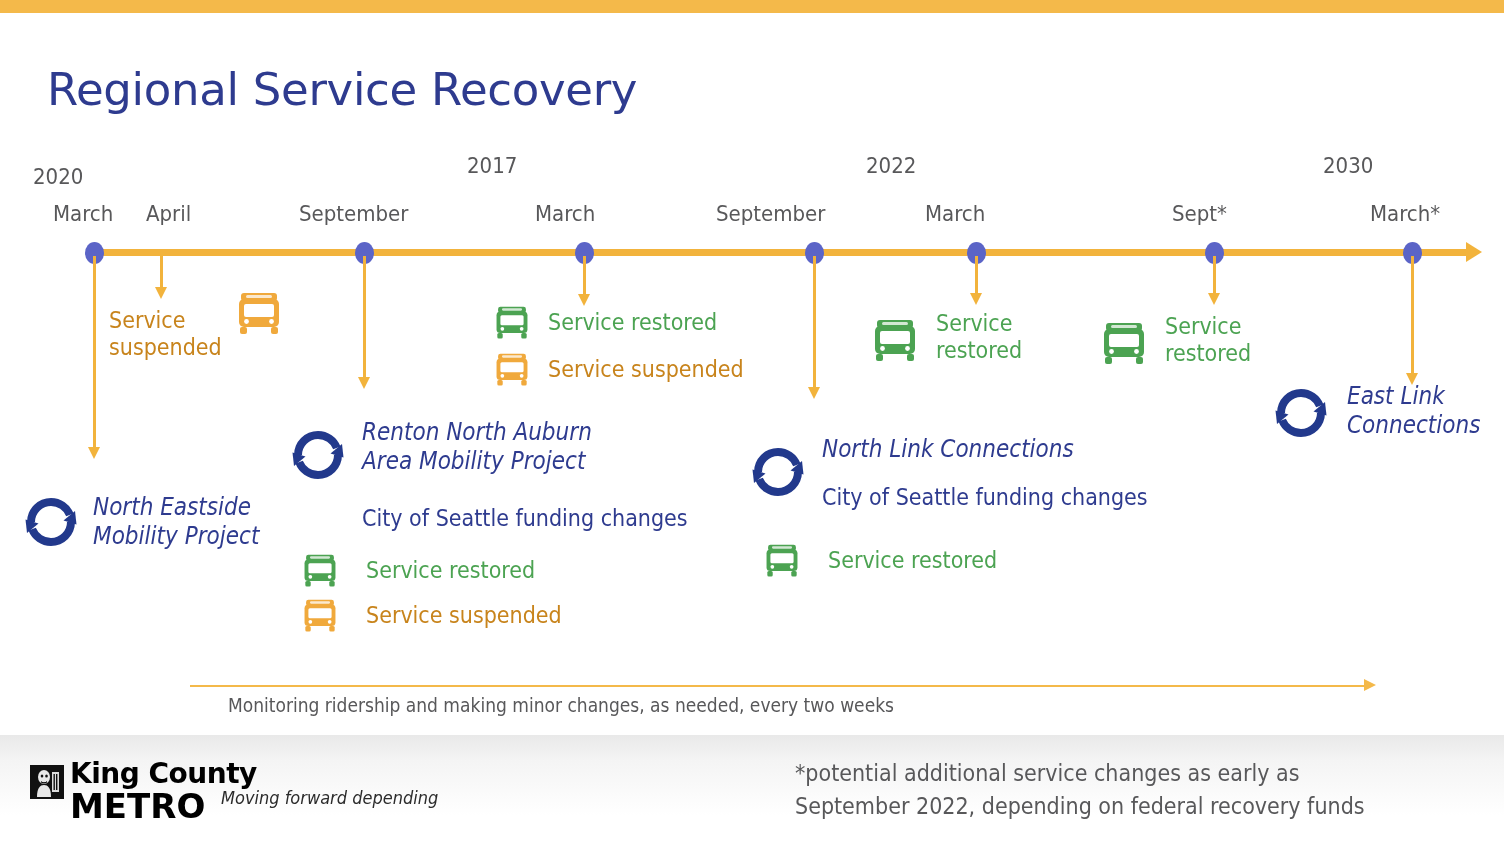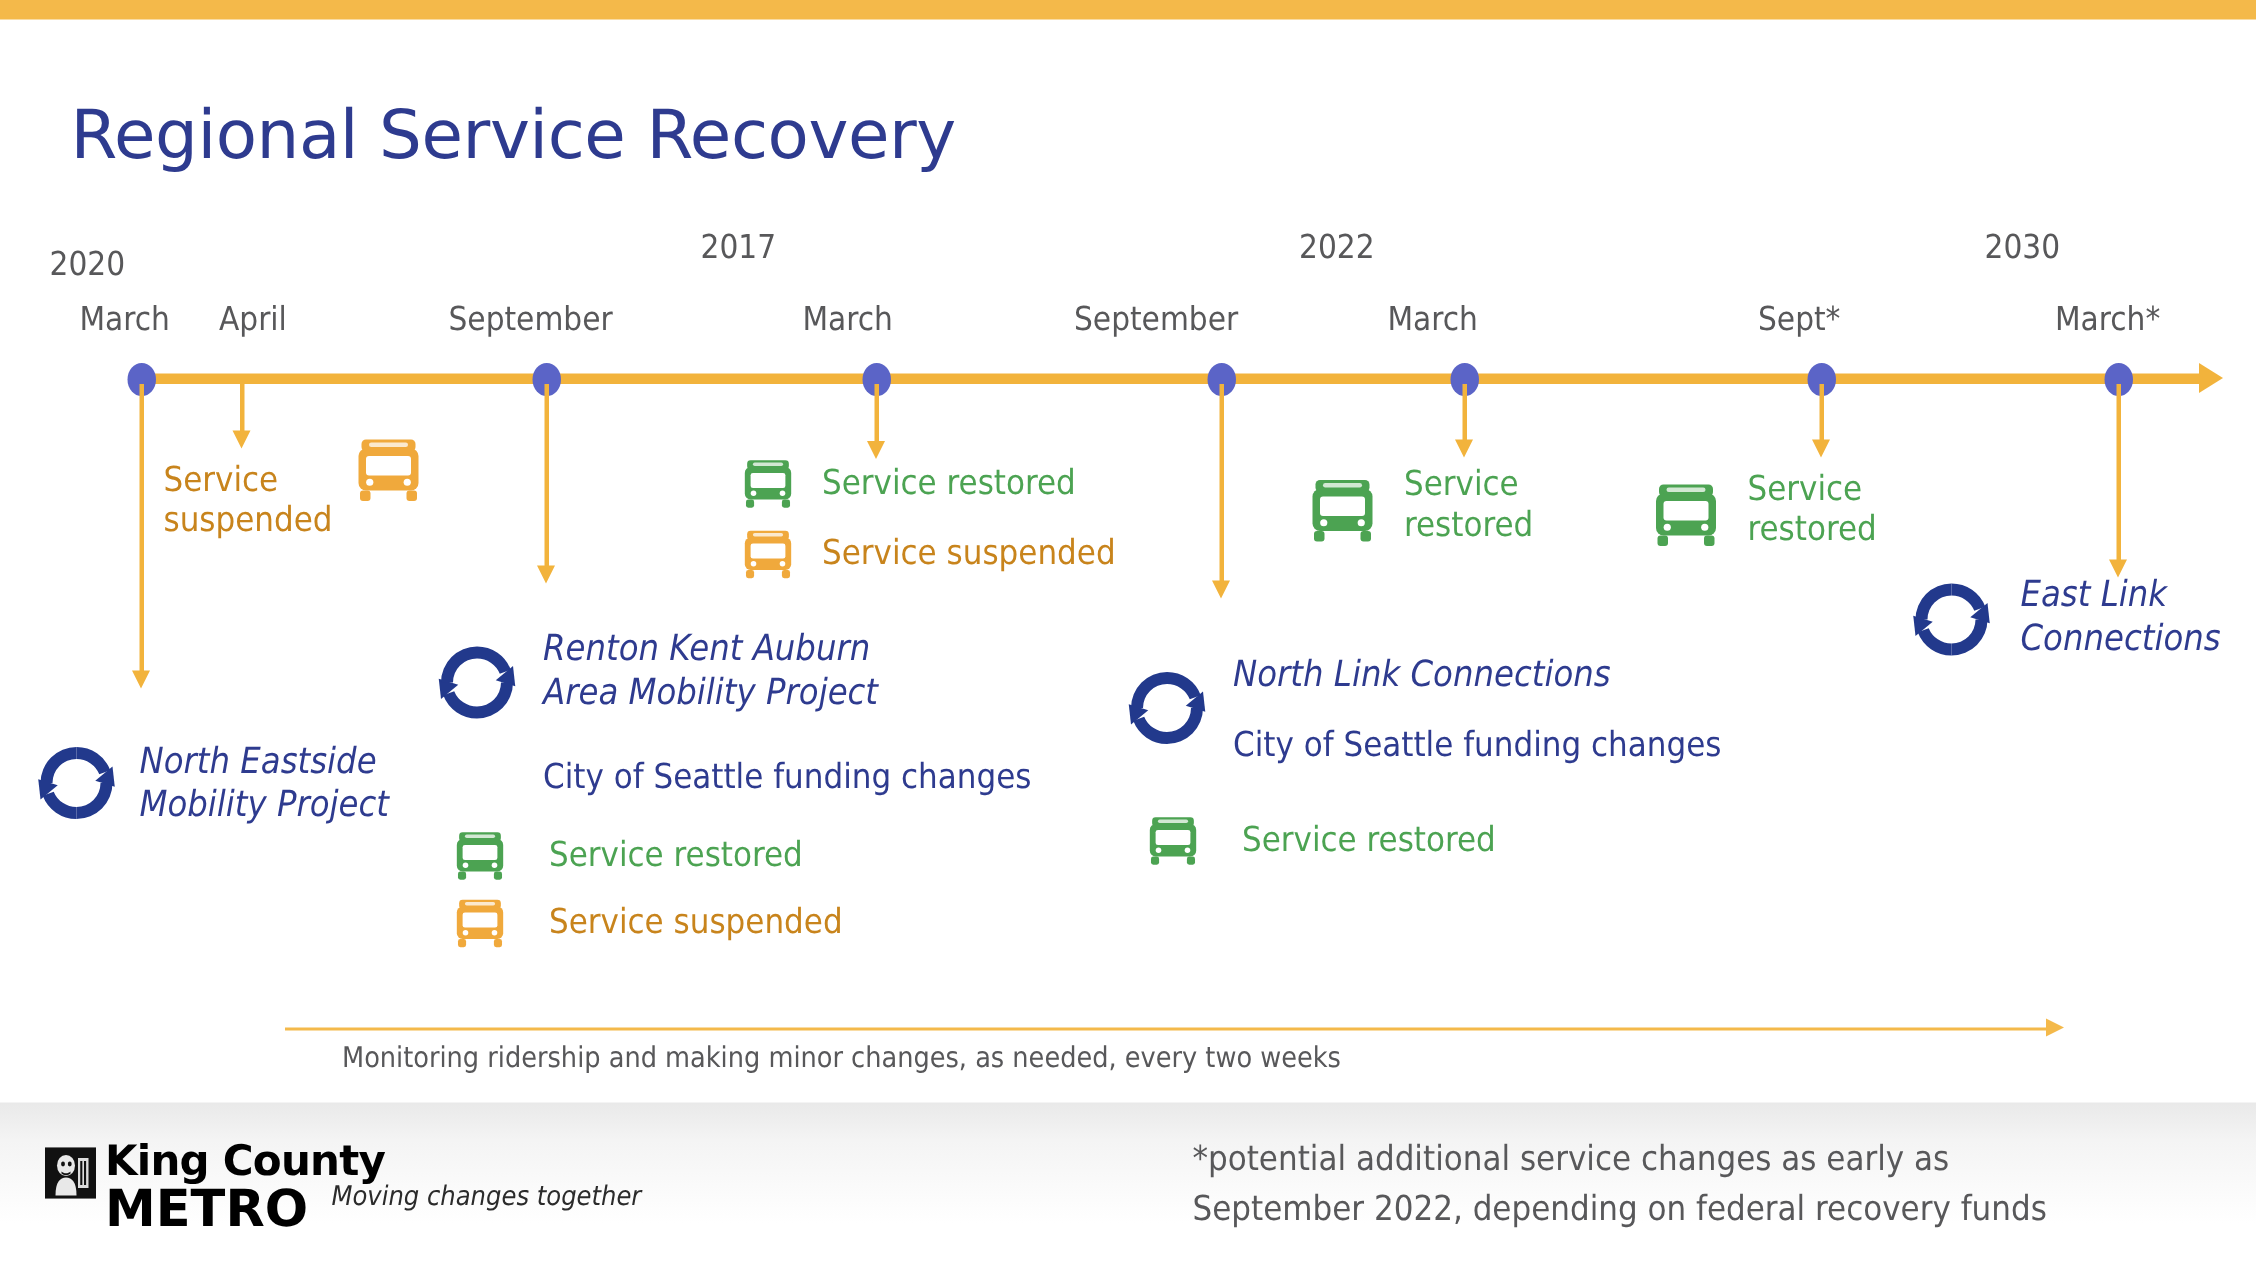--- a/index.html
+++ b/index.html
@@ -200,21 +200,21 @@
         <g fill="#22398C">
           <path d="M33 9 A24 24 0 0 1 55.5 24.5 L48.2 27.2 A16.4 16.4 0 0 0 33 17 Z"></path>
           <path d="M57 22 L58.5 35.5 L45.5 31.5 Z"></path>
           <path d="M57 33 A24 24 0 0 1 33 57 L33 49 A16 16 0 0 0 49 33 Z"></path>
           <path d="M33 57 A24 24 0 0 1 10.5 41.5 L17.8 38.8 A16.4 16.4 0 0 0 33 49 Z"></path>
           <path d="M9 44 L7.5 30.5 L20.5 34.5 Z"></path>
           <path d="M9 33 A24 24 0 0 1 33 9 L33 17 A16 16 0 0 0 17 33 Z"></path>
         </g>
       </svg>
       <div style="margin-left:2px;">
-        <div class="proj">Renton Kent Auburn</div>
+        <div class="proj">Renton North Auburn</div>
         <div class="proj">Area Mobility Project</div>
       </div>
     </div>
   </div>
   <div class="callout" style="left:362px;top:505px;">
     <div class="funding">City of Seattle funding changes</div>
   </div>
   <div class="callout" style="left:303px;top:553px;">
     <div class="row">
       <svg class="bus" width="34" height="36" viewBox="0 0 44 46">
@@ -391,20 +391,20 @@
           <rect x="26" y="9" width="1.4" height="16"></rect>
         </g>
       </svg>
     </div>
     <div class="logo-words">
       <div class="kc">King County</div>
       <div class="metro">METRO</div>
     </div>
   </div>
 
-  <div class="tagline">Moving changes together</div>
+  <div class="tagline">Moving forward depending</div>
 
   <div class="note">
     <div>*potential additional service changes as early as</div>
     <div>September 2022, depending on federal recovery funds</div>
   </div>
 
 </div>
 
 </body></html>

